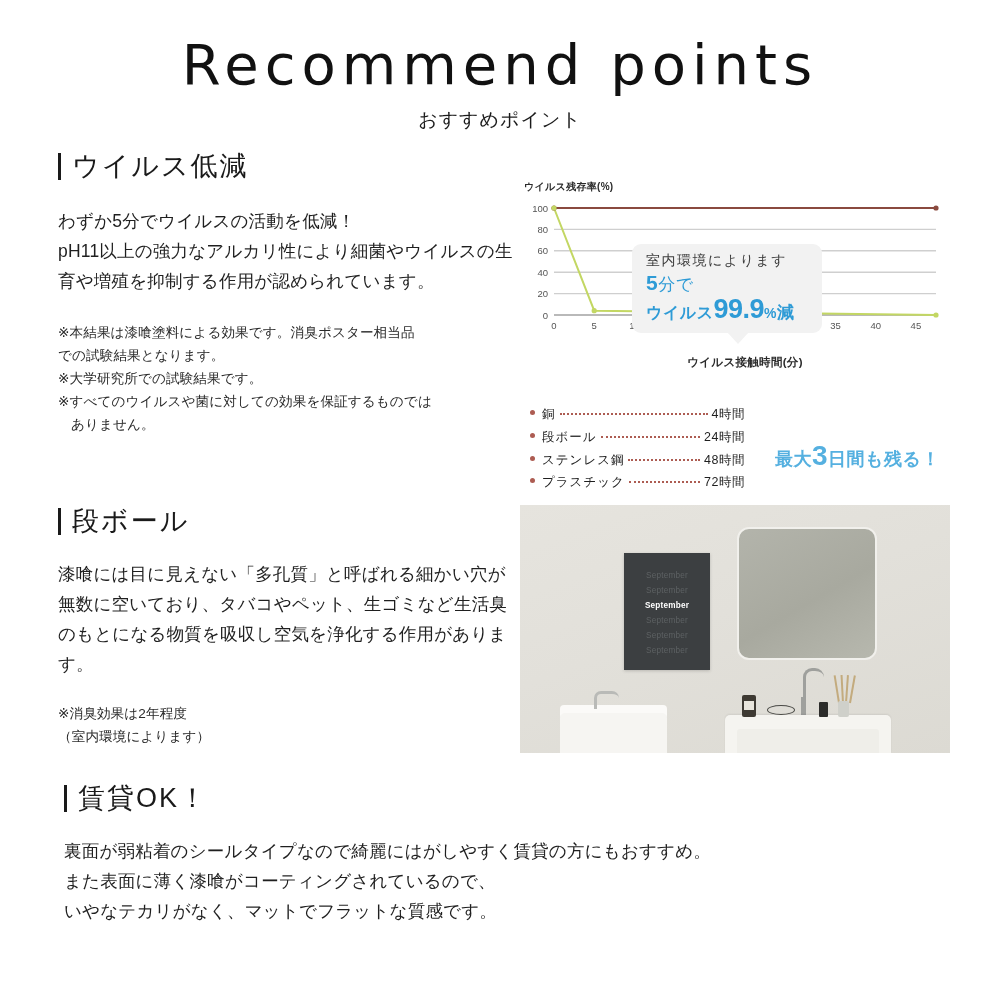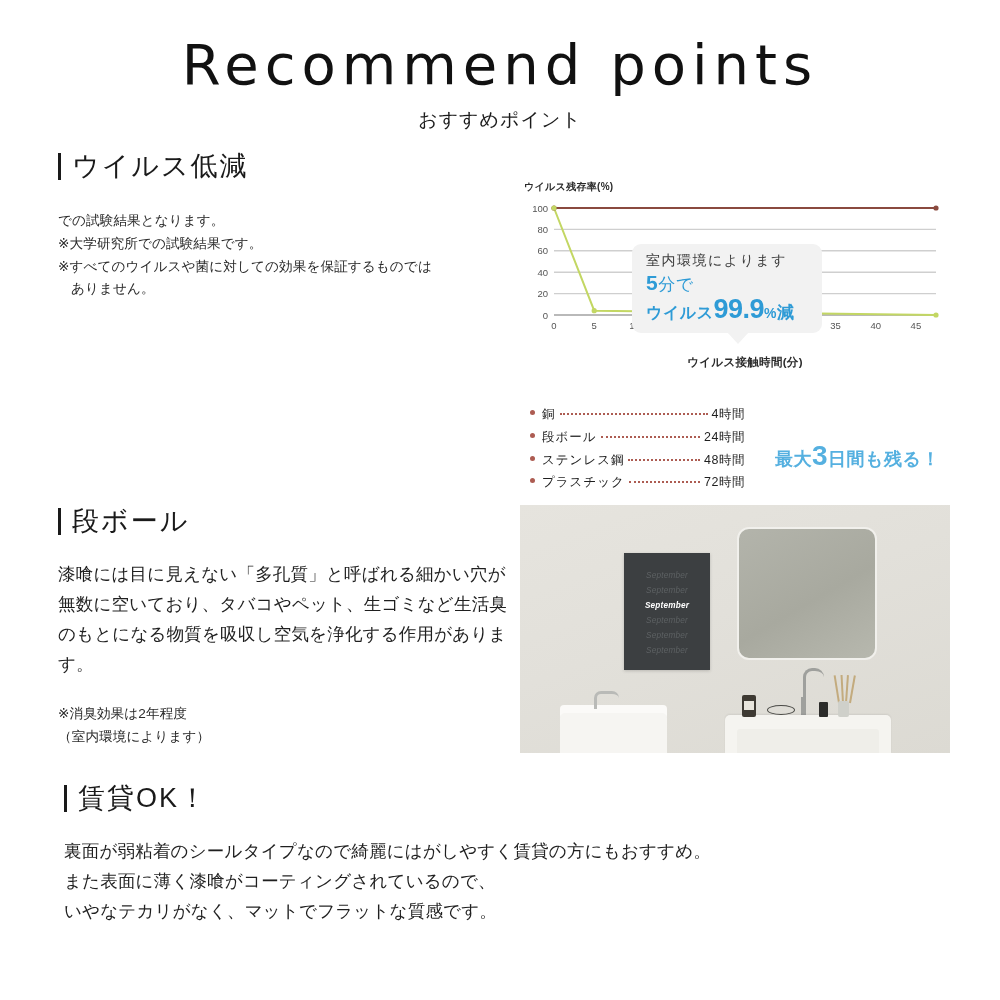--- a/index.html
+++ b/index.html
@@ -209,21 +209,20 @@
 
   
   #bathroom-photo {
     position: absolute;
     top: 505px;
     left: 520px;
     width: 430px;
     height: 248px;
     overflow: hidden;
     background: #dedcd6;
-    font-style: italic;
   }
   .photo-wall {
     position: absolute; inset: 0;
     background: linear-gradient(160deg, #e6e4de 0%, #e2e0da 45%, #dcdad3 100%);
   }
   .photo-poster {
     position: absolute;
     left: 104px; top: 48px;
     width: 86px; height: 117px;
     background: #3c3f41;
@@ -352,21 +351,24 @@
 <div class="page-header">
   <div class="page-title">Recommend points</div>
   <div class="page-subtitle">おすすめポイント</div>
 </div>
 
 <div id="section-virus">
   <div class="sec-heading">
     <span class="sec-bar"></span>
     <span>ウイルス低減</span>
   </div>
+  <div class="body-text sec-text" style="white-space:pre-line;">わずか5分でウイルスの活動を低減！
+pH11以上の強力なアルカリ性により細菌やウイルスの生育や増殖を抑制する作用が認められています。</div>
   <div class="notes">
+    <div class="note-text">※本結果は漆喰塗料による効果です。消臭ポスター相当品</div>
     <div class="note-text">での試験結果となります。</div>
     <div class="note-text">※大学研究所での試験結果です。</div>
     <div class="note-text">※すべてのウイルスや菌に対しての効果を保証するものでは</div>
     <div class="note-text note-indent">ありません。</div>
   </div>
 </div>
 
 <div id="chart-block">
   <div class="chart-ylabel">ウイルス残存率(%)</div>
   <div class="chart-area">

